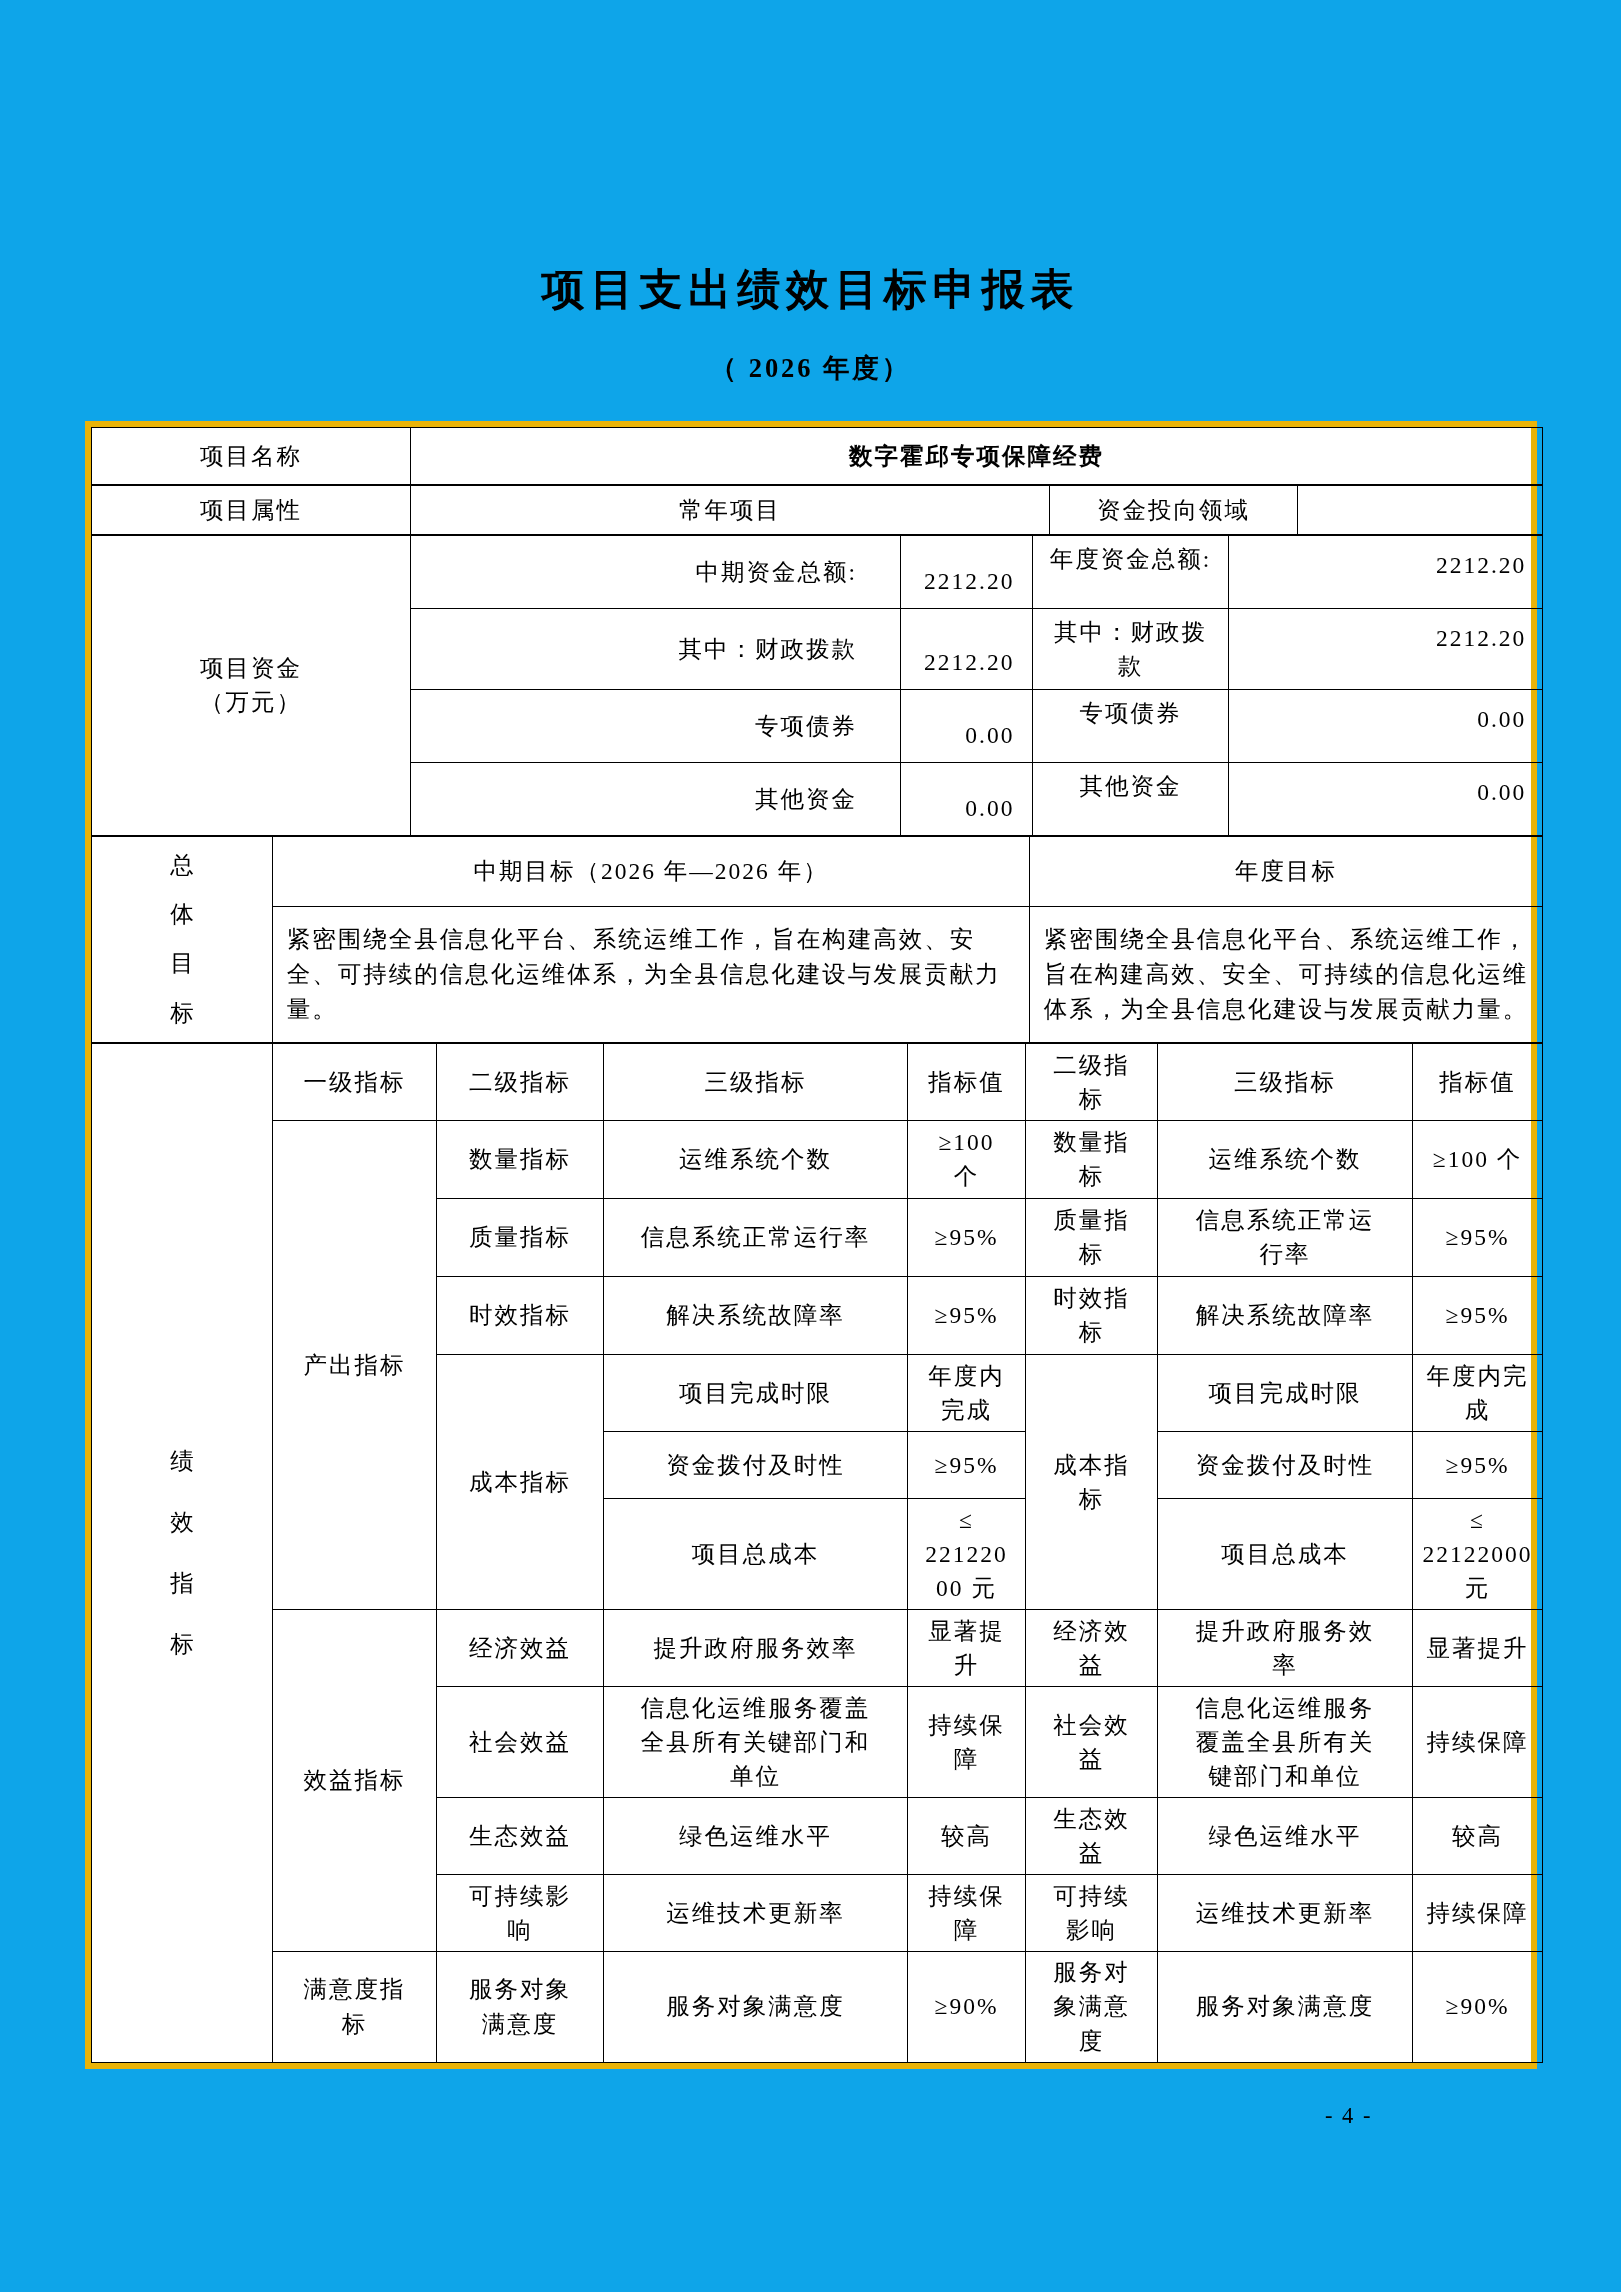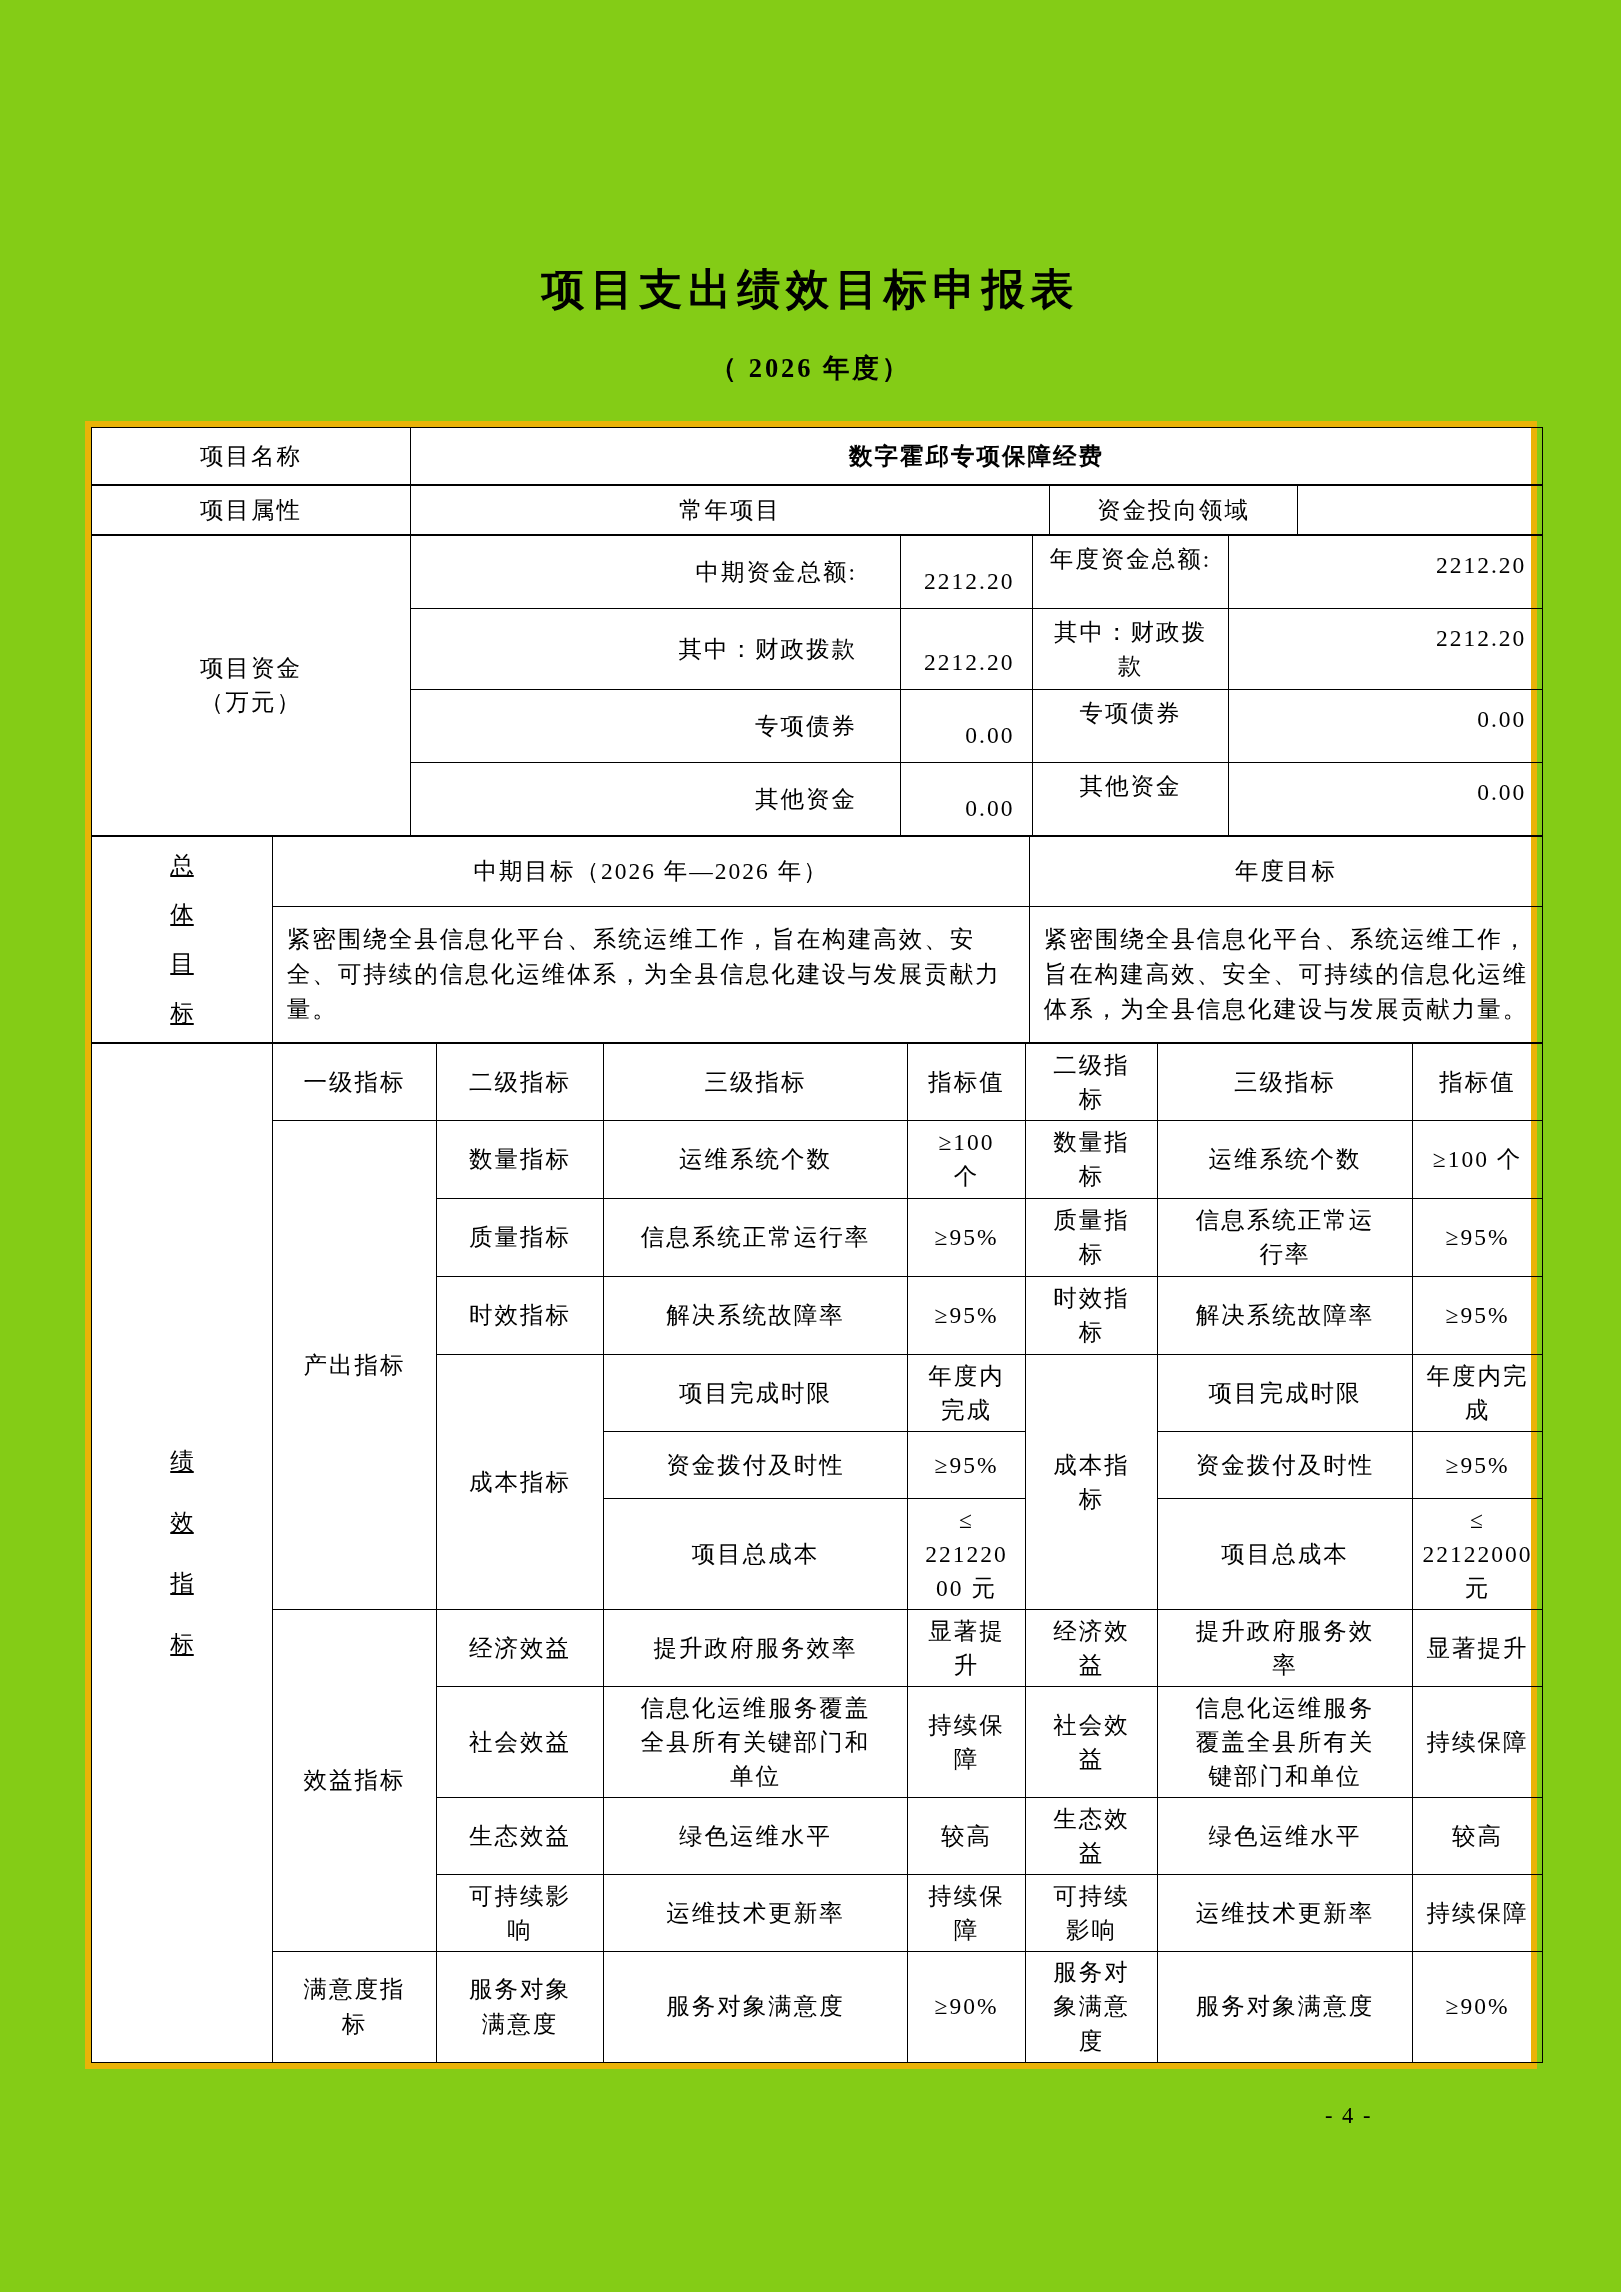--- a/index.html
+++ b/index.html
@@ -1,36 +1,36 @@
 <!DOCTYPE html>
 <html><head>
 <meta charset="utf-8">
 <style>
   * { margin:0; padding:0; box-sizing:border-box; }
   html,body { background:#ffffff; }
   body { font-family:"Liberation Serif","DejaVu Serif",serif; color:#000; }
-  .page { position:relative; width:1621px; height:2293px; background:#84cc16; overflow:hidden; }
+  .page { position:relative; width:1621px; height:2293px; background:#0ea5e9; overflow:hidden; }
 
   .doc-title {
     margin:261px auto 0; text-align:center;
     font-family:"Liberation Sans","DejaVu Sans",sans-serif;
     font-weight:bold; font-size:43px; letter-spacing:5.9px;
   }
   .doc-subtitle { margin:31px auto 0; text-align:center; font-size:26.5px; letter-spacing:2.9px;font-weight:bold; }
 
   .tbl-wrap { width:1452px; margin:35px 0 0 85px; border:6px solid #eab308; background:#fff; }
   table { border-collapse:collapse; table-layout:fixed; width:100%; }
   td {
     border:1px solid #000; font-size:23.5px; letter-spacing:2px; line-height:1.45;
     text-align:center; vertical-align:middle; padding:3.9px 7.8px; overflow:hidden;
   }
   .bold { font-weight:bold; }
 
   
-  .vert-inner { width:29px; margin:0 auto; letter-spacing:0; word-break:break-all; line-height:2.1;text-decoration:underline; }
+  .vert-inner { width:29px; margin:0 auto; letter-spacing:0; word-break:break-all; line-height:2.1; }
   .vert-tall .vert-inner { line-height:2.6; }
 
   
   .fl  { text-align:right; padding-right:43px; }
   .fv  { text-align:right; vertical-align:bottom; padding:5.9px 17.6px 9.8px; }
   .fl2 { text-align:center; padding:5.9px 9.8px; vertical-align:top; }
   .fv2 { text-align:right; vertical-align:top; padding:11.8px 15.7px; }
 
   
   .goal-body { text-align:left; vertical-align:middle; padding:7.8px 13.7px; line-height:1.5; }

